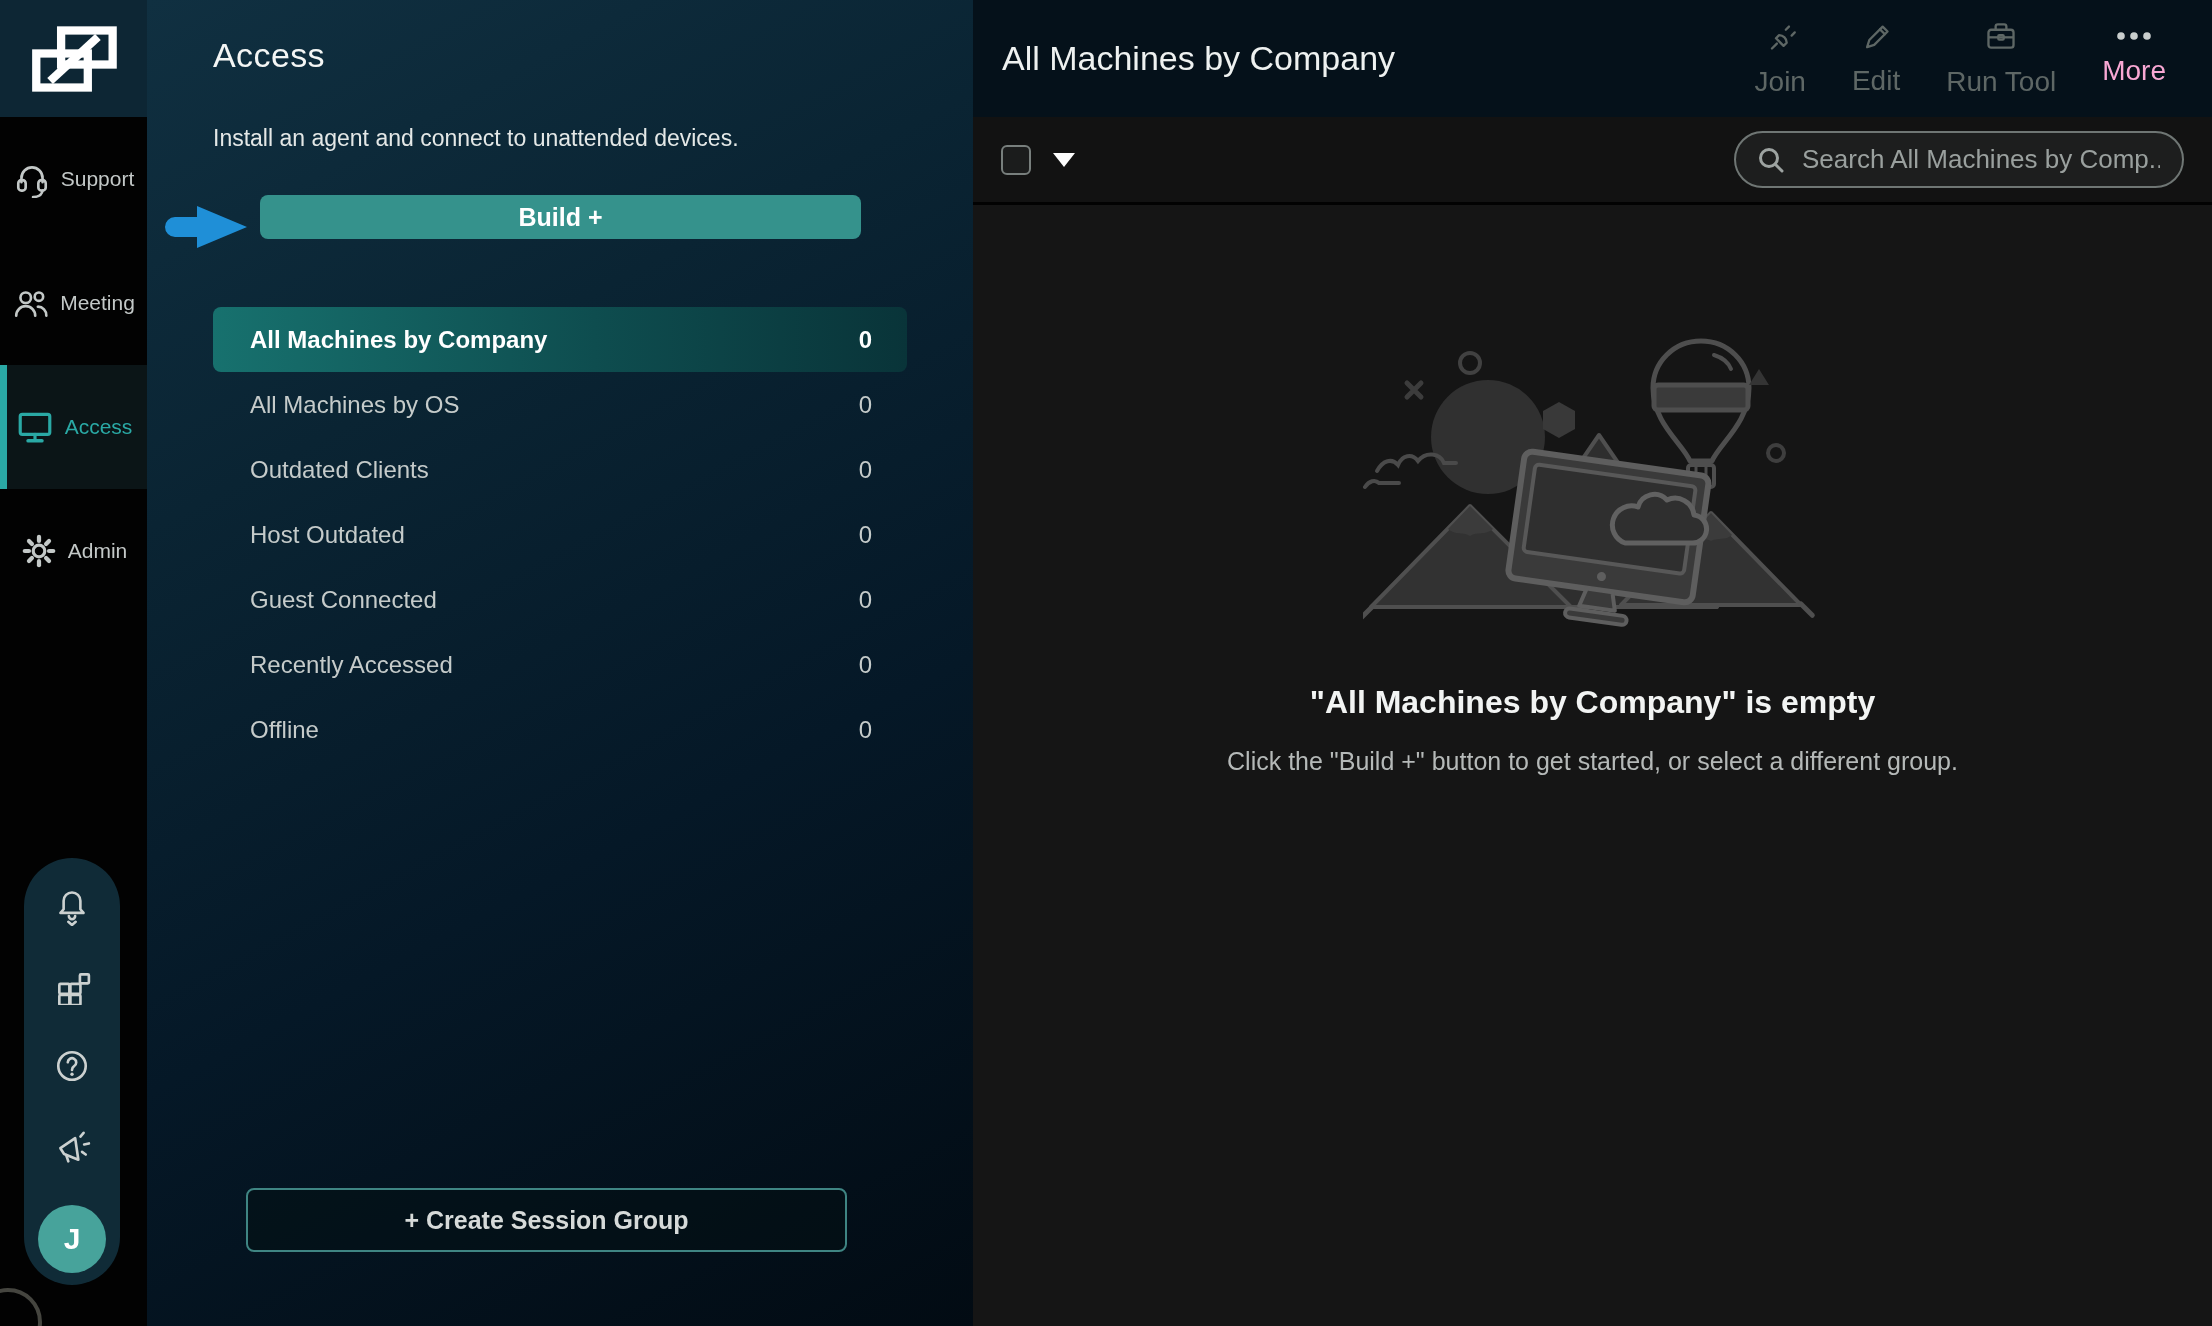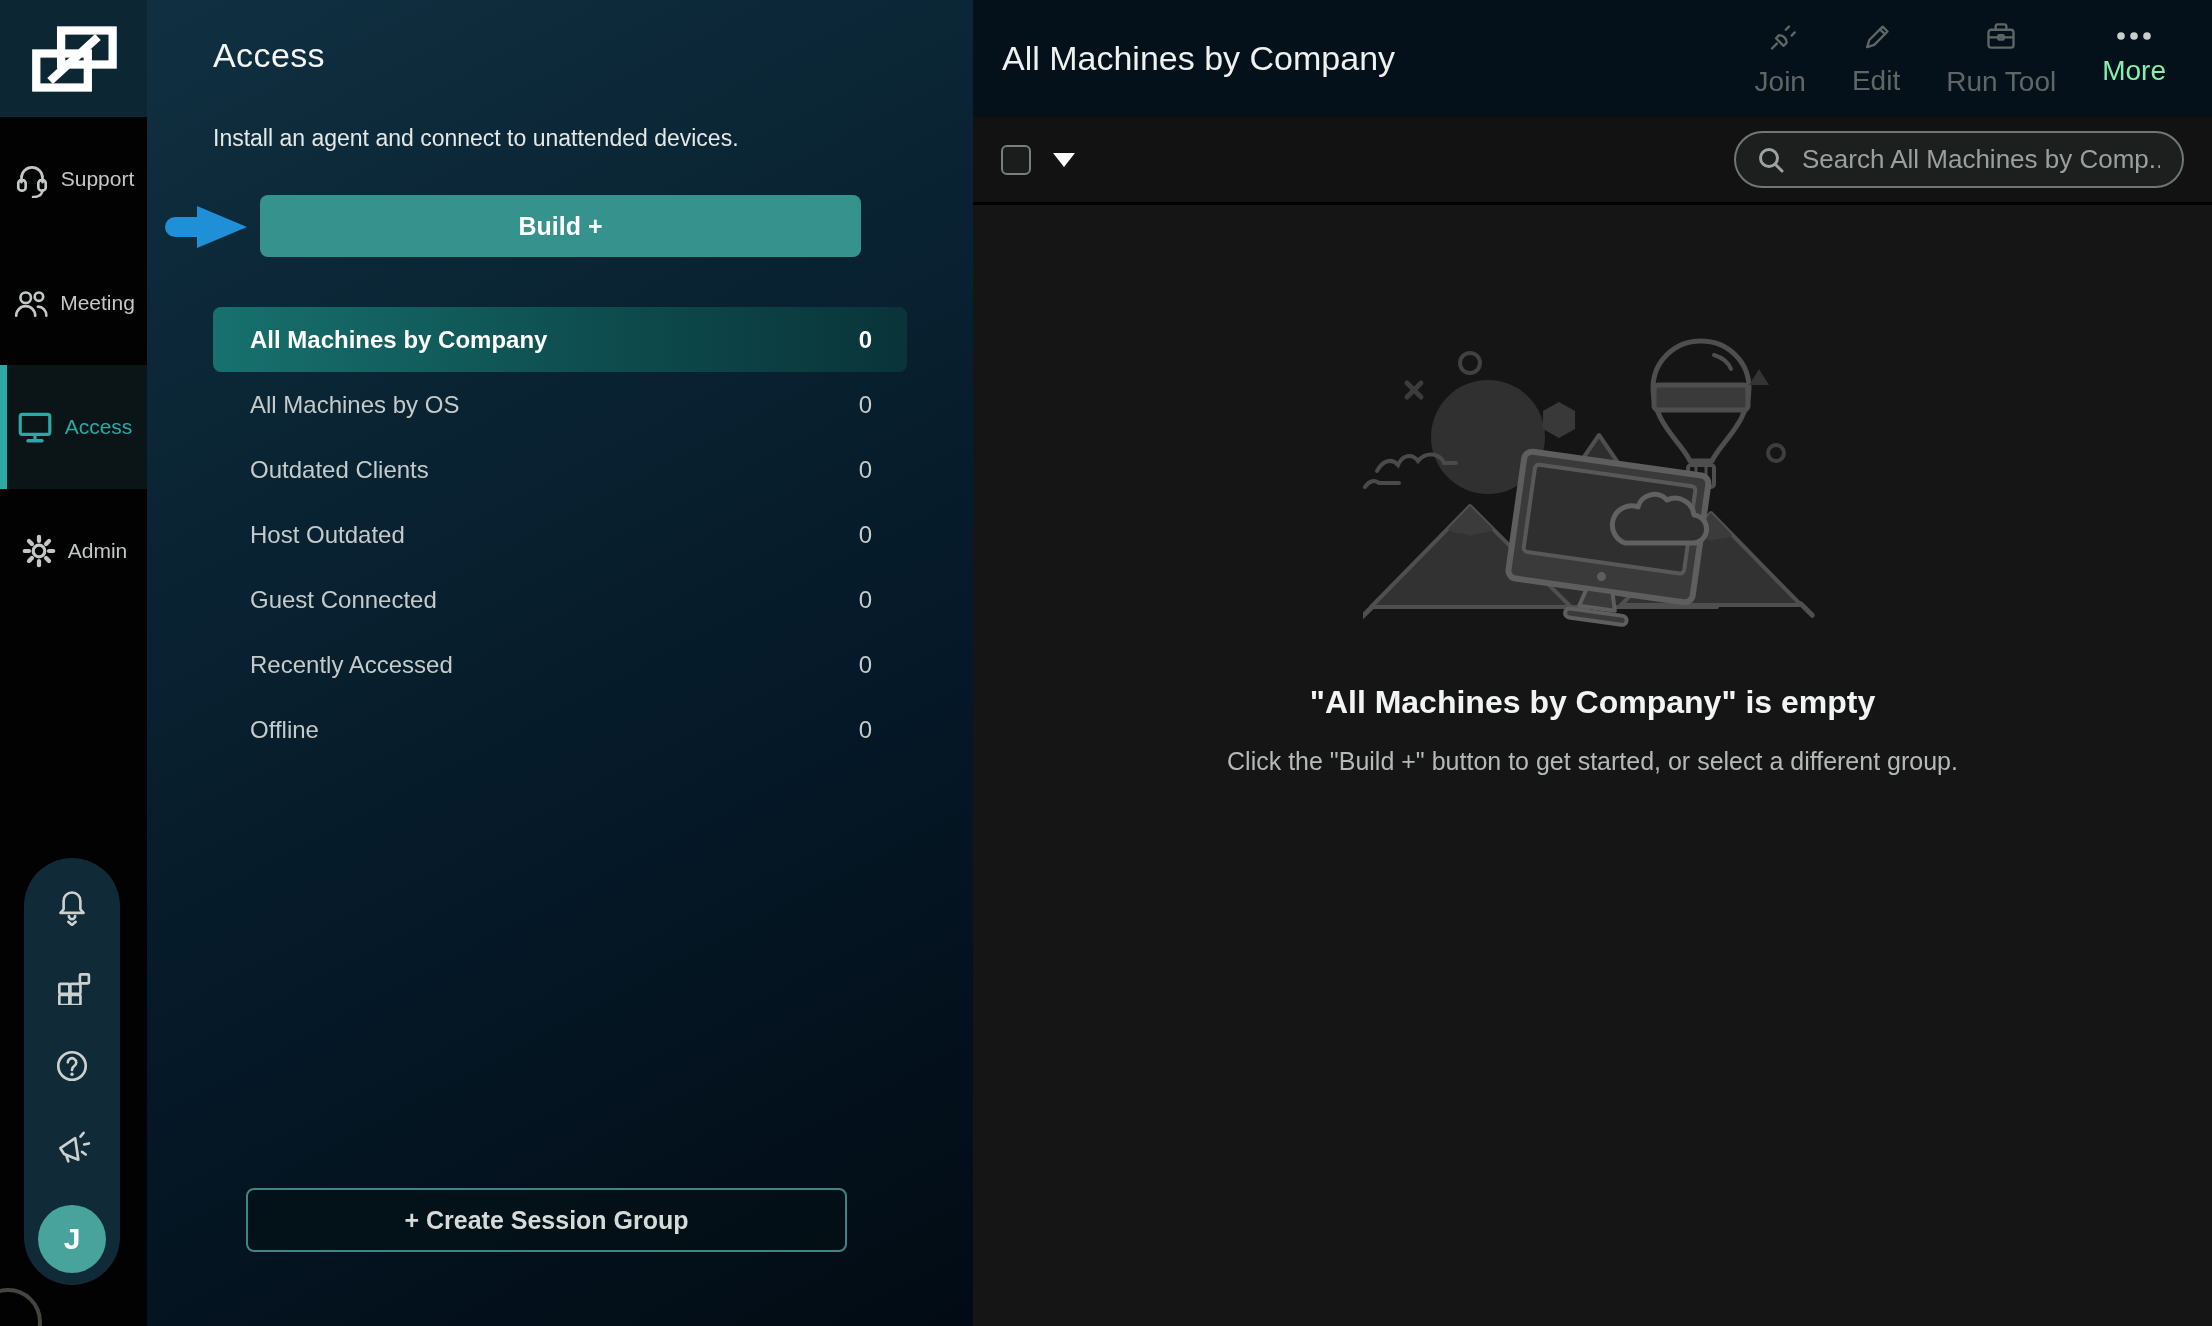--- a/index.html
+++ b/index.html
@@ -26,39 +26,39 @@
     display:flex;align-items:center;justify-content:center;cursor:pointer;}
   .corner-artifact{position:absolute;left:-26px;bottom:-30px;width:60px;height:60px;border:4px solid #45453f;
     border-radius:50%;z-index:9;}
 
   
   .panel{width:826px;flex:none;position:relative;box-sizing:border-box;z-index:2;
     background:linear-gradient(152deg,#103041 0%,#0a2433 30%,#051827 62%,#020b13 100%);}
   .panel-title{margin:36px 0 0 66px;font-size:34px;font-weight:400;color:#f4f6f5;letter-spacing:.4px;}
   .panel-sub{margin:50px 0 0 66px;font-size:23px;color:#e4e8e7;}
   .build-row{position:relative;margin-top:43px;height:62px;}
-  .build-btn{position:absolute;left:113px;top:0;width:601px;height:62px;border:none;border-radius:8px;
+  .build-btn{position:absolute;left:113px;top:0;width:601px;height:44px;border:none;border-radius:8px;
     background:#35928c;color:#fff;font-size:25px;font-weight:bold;font-family:inherit;cursor:pointer;}
   .arrow{position:absolute;left:14px;top:3px;}
   .groups{list-style:none;margin:50px 0 0 66px;padding:0;width:694px;}
   .group-row{height:65px;display:flex;align-items:center;justify-content:space-between;
     padding:0 35px 0 37px;box-sizing:border-box;color:#c5cbca;font-size:24px;border-radius:8px;cursor:pointer;}
   .group-row.selected{background:linear-gradient(90deg,#17716e 0%,#0e4d4f 55%,#093439 100%);
     color:#fff;font-weight:bold;}
   .create-btn{position:absolute;left:99px;bottom:74px;width:601px;height:64px;border-radius:8px;
     border:2px solid #3f8583;background:rgba(3,16,20,.55);color:#d6dad9;font-size:25px;font-weight:bold;
     font-family:inherit;cursor:pointer;box-sizing:border-box;}
 
   
   .main{flex:1;display:flex;flex-direction:column;min-width:0;z-index:1;}
   .main-header{height:117px;flex:none;background:#05111a;display:flex;align-items:center;
     padding:0 46px 0 29px;box-sizing:border-box;}
   .main-title{font-size:34px;font-weight:400;color:#eef1f0;margin-right:auto;}
   .action{display:flex;align-items:center;gap:13px;color:#5e6765;font-size:28px;margin-left:46px;cursor:pointer;flex-direction:column;}
-  .action.more{color:#86efac;}
+  .action.more{color:#f9a8d4;}
   .action.more .dots{color:#c9cecd;}
   .toolbar{height:88px;flex:none;background:#121212;display:flex;align-items:center;
     padding:0 28px;box-sizing:border-box;border-bottom:3px solid #020202;}
   .checkbox{width:30px;height:30px;border:2px solid #787f7d;border-radius:6px;background:#1b1c1c;
     box-sizing:border-box;cursor:pointer;}
   .caret{width:0;height:0;border-left:11px solid transparent;border-right:11px solid transparent;
     border-top:14px solid #fdfdfd;margin-left:22px;cursor:pointer;}
   .search{margin-left:auto;width:450px;height:57px;border:2px solid #6f7674;border-radius:29px;background:#1d1e1e;
     display:flex;align-items:center;padding:0 20px;box-sizing:border-box;color:#9da3a1;}
   .search input{flex:1;min-width:0;background:transparent;border:none;outline:none;color:#cfd4d2;

